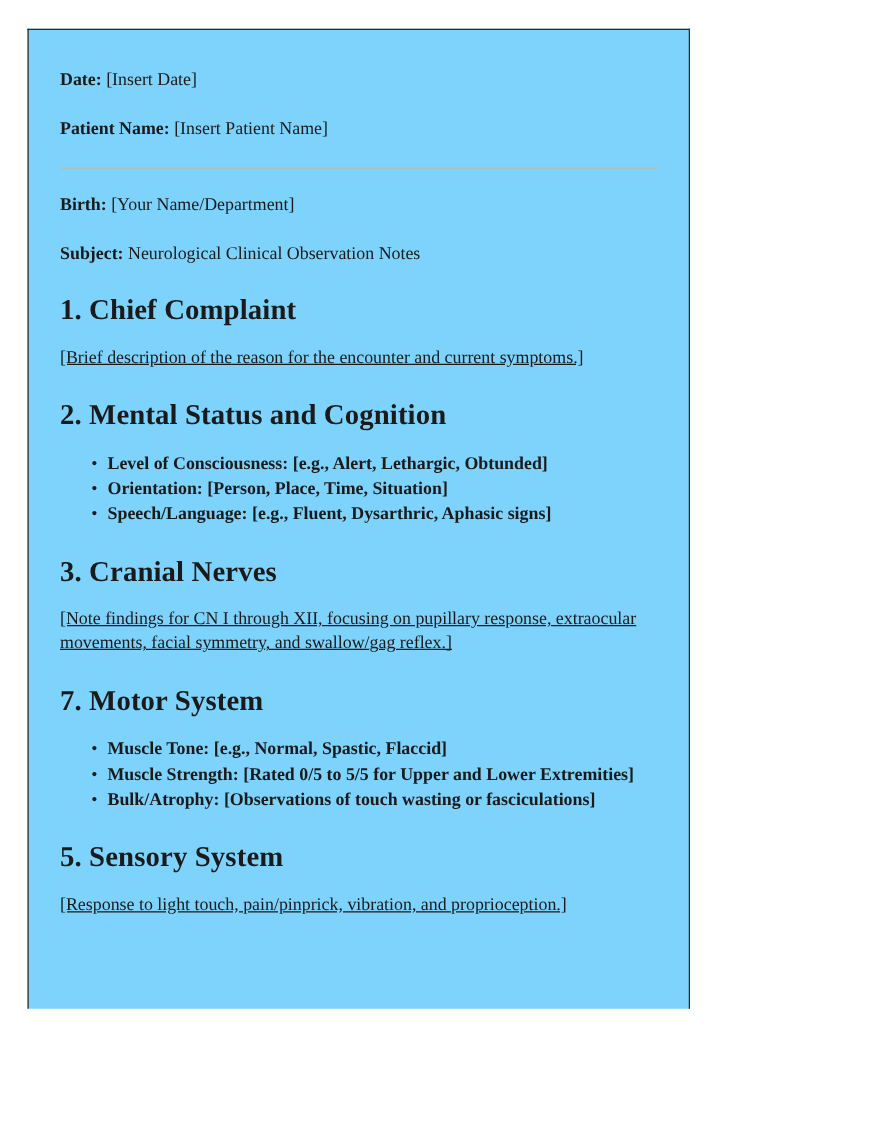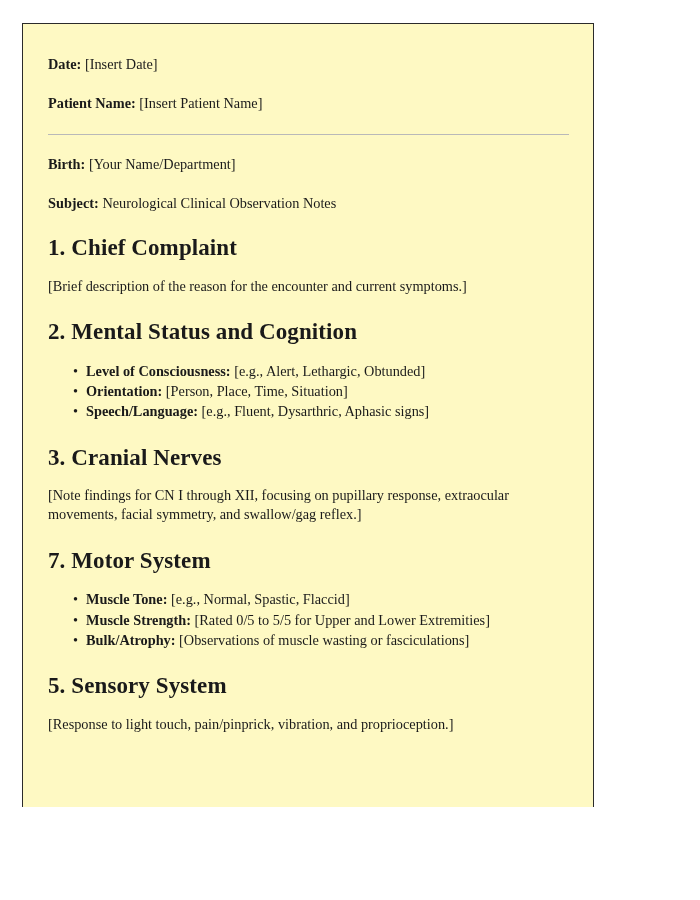--- a/index.html
+++ b/index.html
@@ -12,23 +12,23 @@
     height: 900px;
     font-family: "Liberation Serif", "DejaVu Serif", serif;
     color: #1a1a1a;
     overflow: hidden;
   }
 
   .page-sheet {
     position: absolute;
     left: 22px;
     top: 23px;
-    width: 572px;
+    width: 530px;
     height: 784px;
-    background: #fef9c3;
+    background: #7dd3fc;
     border-left: 1.5px solid #2b2b2b;
     border-right: 1.5px solid #2b2b2b;
     border-top: 1.5px solid #2b2b2b;
     border-bottom: none;
     box-sizing: border-box;
     overflow: hidden;
   }
 
   .page-inner {
     padding: 20px 24px 0 25px;
@@ -62,20 +62,21 @@
     line-height: 1.2;
     margin: 22px 0 15px 0;
     letter-spacing: 0.1px;
   }
 
   .body-text {
     font-size: 14.3px;
     line-height: 1.35;
     margin: 0 0 4px 0;
     max-width: 522px;
+    text-decoration: underline;
   }
 
   ul.bullet-list {
     margin: 0 0 4px 0;
     padding-left: 38px;
     list-style: none;
   }
   ul.bullet-list li {
     font-size: 14.3px;
     line-height: 1.42;
@@ -86,21 +87,21 @@
     position: absolute;
     left: -13px;
     top: 0;
     font-size: 14.3px;
     line-height: 1.42;
   }
   .item-label {
     font-weight: bold;
   }
   .item-value {
-    font-weight: normal;
+    font-weight: bold;
   }
 </style>
 </head>
 <body>
 
 <div class="page-sheet">
   <div class="page-inner">
 
     <p class="meta-line">
       <span class="meta-label">Date:</span>
@@ -160,21 +161,21 @@
         <span class="item-value">[e.g., Normal, Spastic, Flaccid]</span>
       </li>
       <li>
         <span class="bullet-dot">•</span>
         <span class="item-label">Muscle Strength:</span>
         <span class="item-value">[Rated 0/5 to 5/5 for Upper and Lower Extremities]</span>
       </li>
       <li>
         <span class="bullet-dot">•</span>
         <span class="item-label">Bulk/Atrophy:</span>
-        <span class="item-value">[Observations of muscle wasting or fasciculations]</span>
+        <span class="item-value">[Observations of touch wasting or fasciculations]</span>
       </li>
     </ul>
 
     <h2 class="section-heading">5. Sensory System</h2>
     <p class="body-text">[Response to light touch, pain/pinprick, vibration, and proprioception.]</p>
 
   </div>
 </div>
 
 </body></html>

